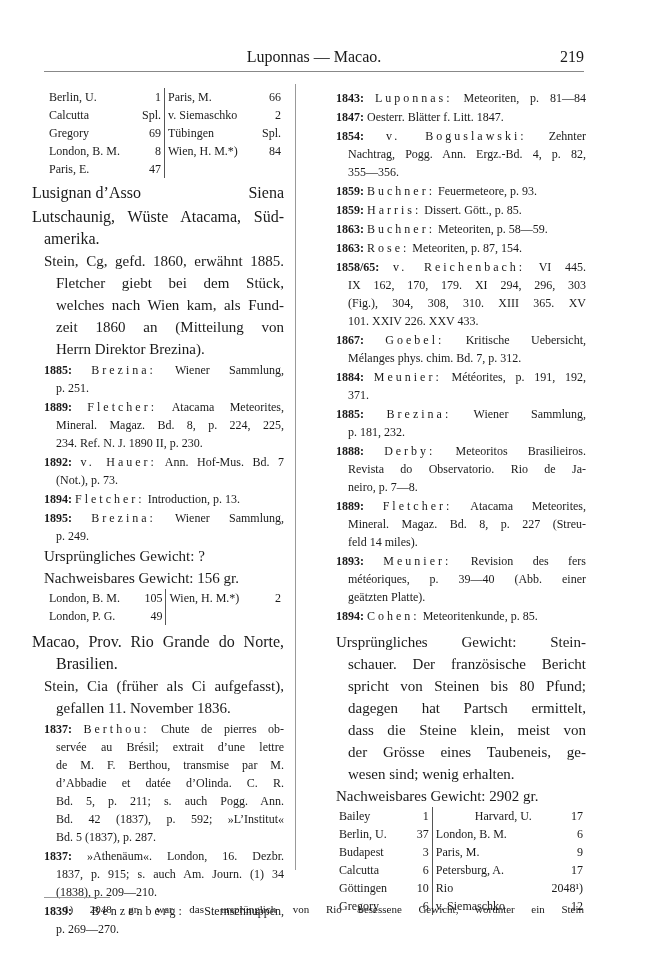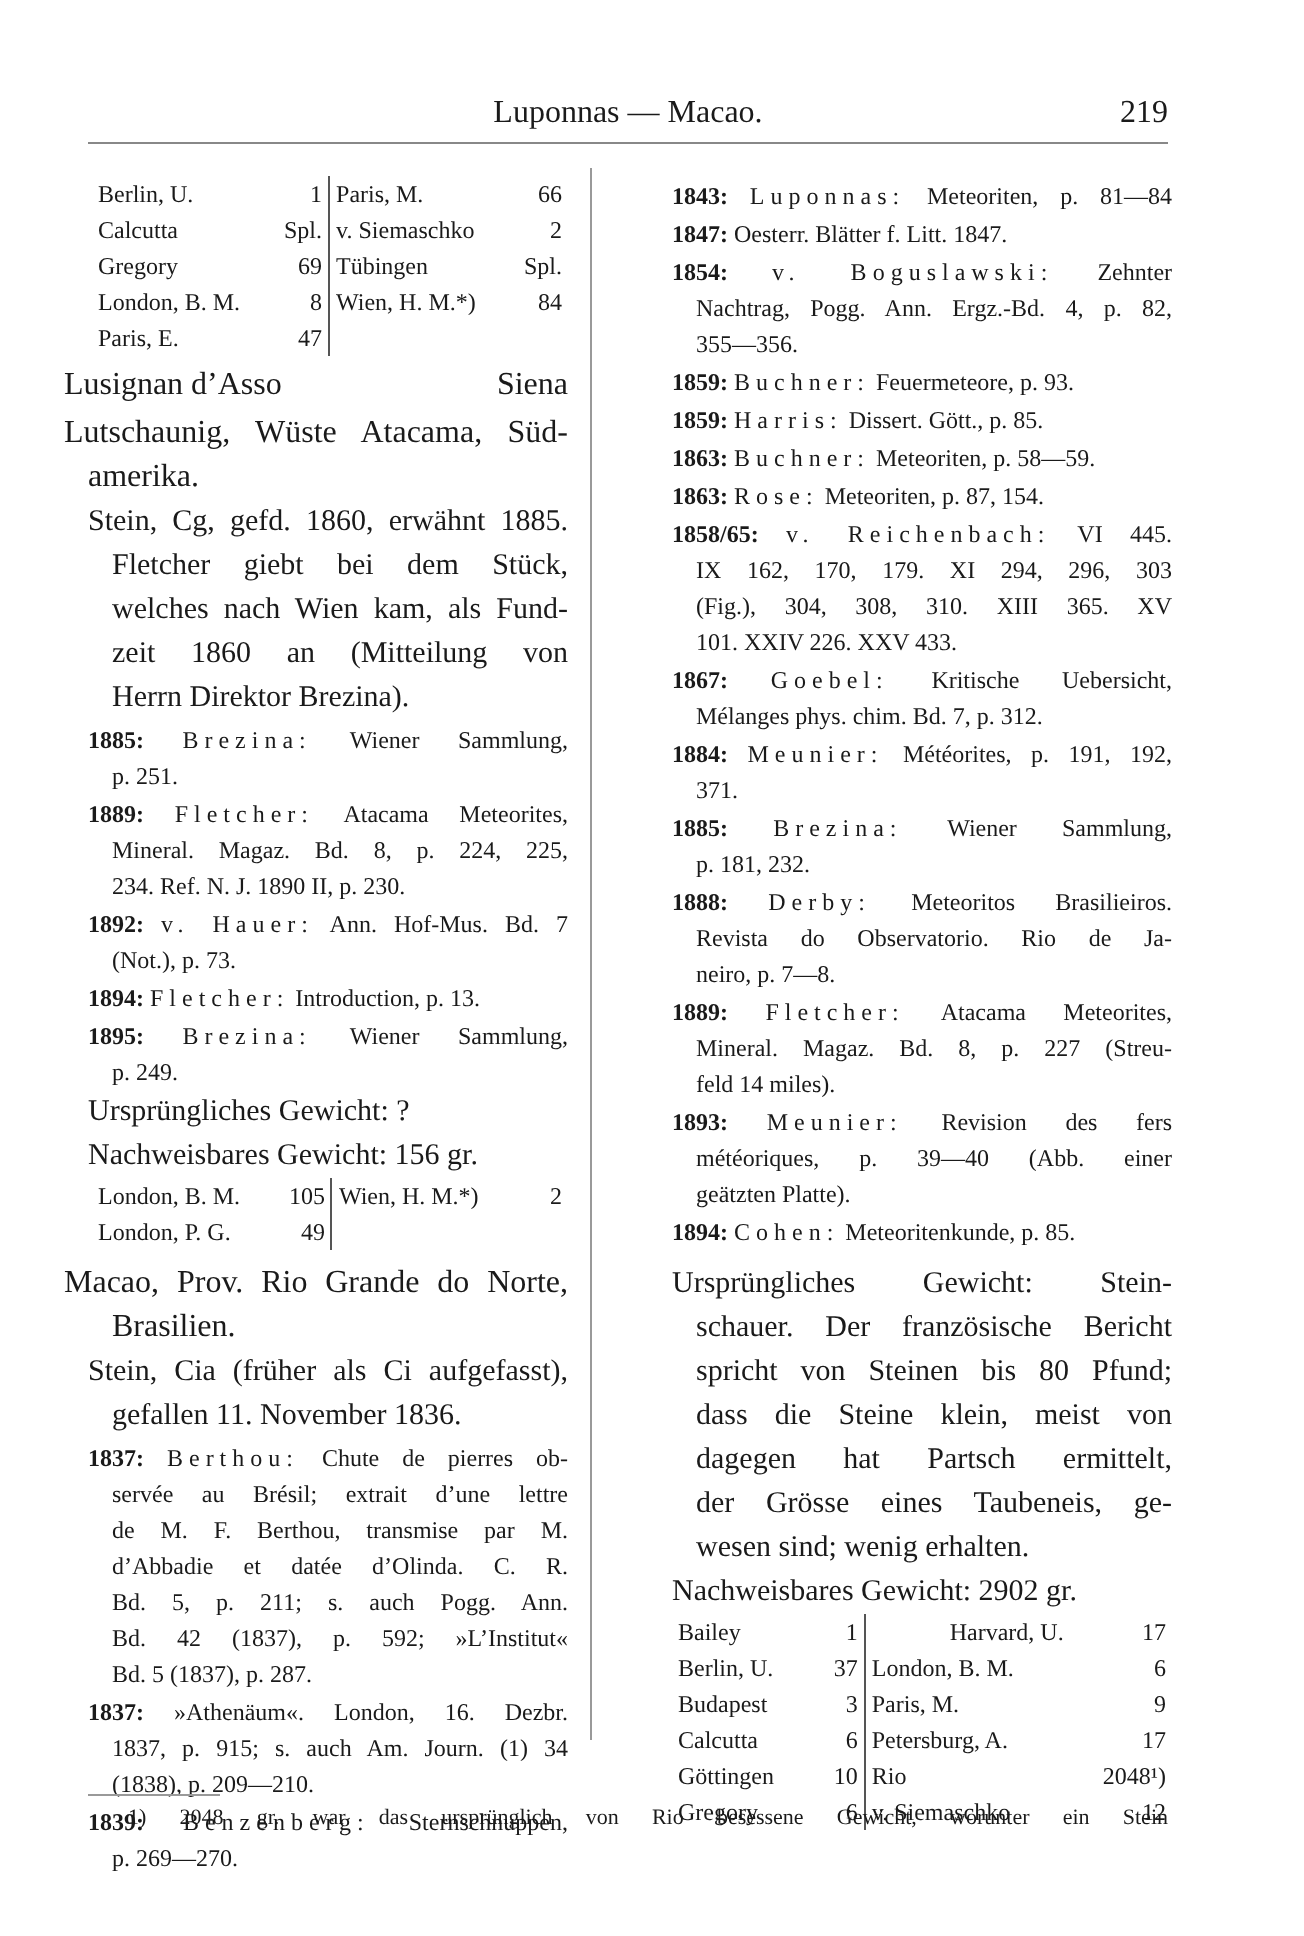--- a/index.html
+++ b/index.html
@@ -243,22 +243,22 @@
           <div class="cont">geätzten Platte).</div>
         </div>
         <div class="ref">
           <div class=""><span class="bold">1894:</span> <span class="sp">Cohen:</span> <span>Meteoritenkunde, p. 85.</span></div>
         </div>
       </div>
     <div id="r-orig" style="margin-top:6px;">
         <div class="big just">Ursprüngliches Gewicht: Stein-</div>
         <div class="big ind1 just">schauer. Der französische Bericht</div>
         <div class="big ind1 just">spricht von Steinen bis 80 Pfund;</div>
+        <div class="big ind1 just">dagegen hat Partsch ermittelt,</div>
         <div class="big ind1 just">dass die Steine klein, meist von</div>
-        <div class="big ind1 just">dagegen hat Partsch ermittelt,</div>
         <div class="big ind1 just">der Grösse eines Taubeneis, ge-</div>
         <div class="big ind1">wesen sind; wenig erhalten.</div>
       </div>
     <div class="big">Nachweisbares Gewicht: 2902 gr.</div>
     <table class="coll" style="margin-left:0px;">
       <tbody id="tbl-mac">
           <tr>
             <td class="" style="width: 92px;">Bailey</td>
             <td class="num sep" style="width: 34px;">1</td>
             <td class="" style="width: 92px; padding-left: 42px;">Harvard, U.</td>

